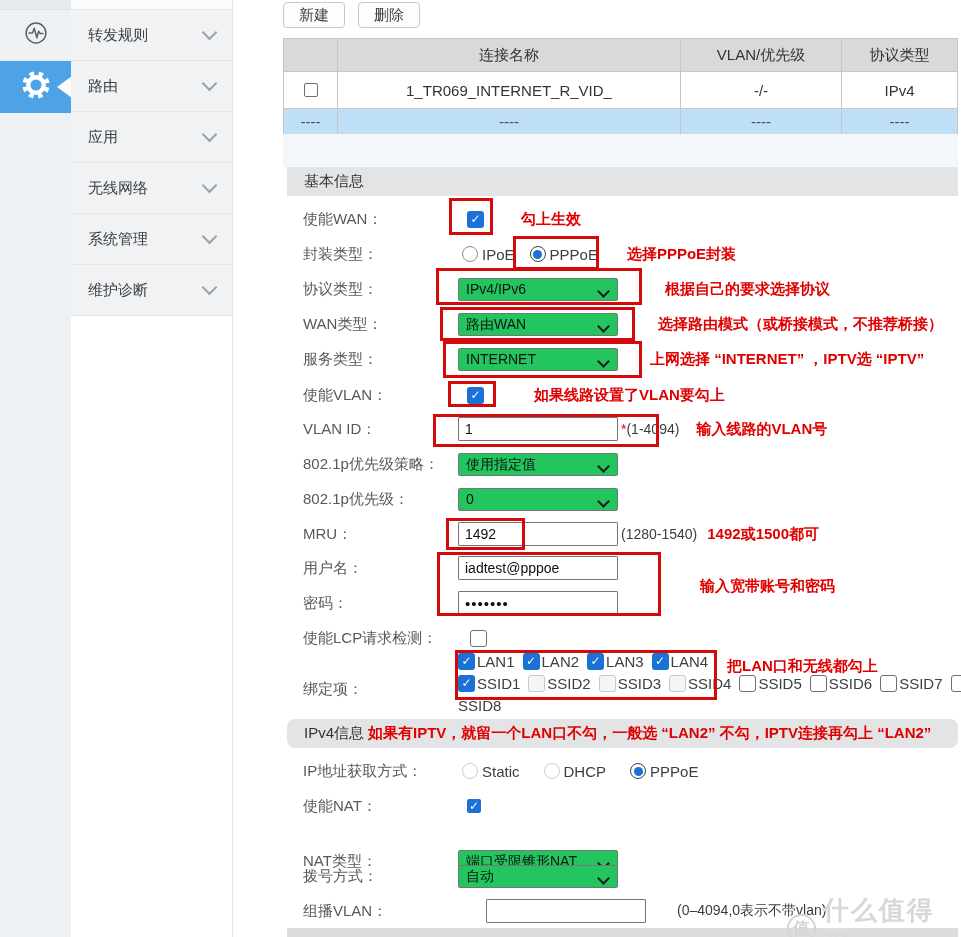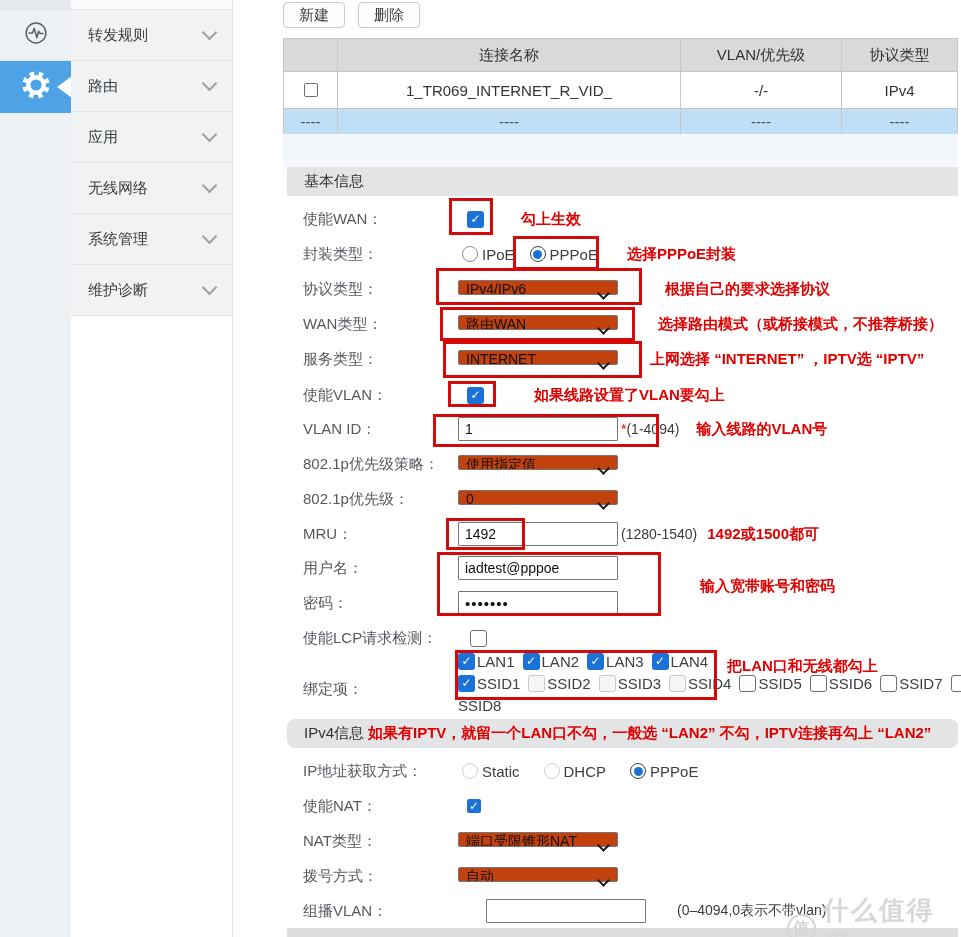--- a/index.html
+++ b/index.html
@@ -40,21 +40,21 @@
   .band{position:absolute;left:283px;top:134px;width:675px;height:33px;background:#f3f6fa;}
   .sect{position:absolute;left:287px;width:671px;height:29px;background:#e3e4e5;
     display:flex;align-items:center;padding-left:17px;box-sizing:border-box;font-size:15px;color:#333;}
   .footstrip{position:absolute;left:287px;top:928px;width:671px;height:9px;background:#dcdddd;}
   
   .frow{position:absolute;left:303px;display:flex;align-items:center;height:28px;}
   .flabel{width:155px;flex-shrink:0;font-size:15px;color:#55595e;}
   .selwrap{position:relative;display:inline-block;}
   .selwrap select{
     appearance:none;-webkit-appearance:none;-moz-appearance:none;
-    width:160px;height:15px;background:#c2410c;border:1px solid #767676;border-radius:2px;
+    width:160px;height:23px;background:#22c55e;border:1px solid #767676;border-radius:2px;
     font-size:14px;color:#111;padding:0 24px 0 7px;font-family:inherit;}
   .selwrap::after{content:"";position:absolute;right:10px;top:9px;width:7px;height:7px;
     border-right:2px solid #1a1a1a;border-bottom:2px solid #1a1a1a;transform:rotate(45deg);pointer-events:none;}
   .txt{width:146px;padding:3px 6px;border:1px solid #767676;border-radius:1px;font-size:14px;color:#111;font-family:inherit;}
   .pw{letter-spacing:1px;font-size:15px;}
   .cbx{width:17px;height:17px;box-sizing:border-box;border-radius:3px;display:inline-flex;
     align-items:center;justify-content:center;flex-shrink:0;cursor:pointer;}
   .cbx.off{background:#fff;border:1px solid #6e6e6e;}
   .cbx.off.lite{border:1px solid #c6cace;background:#f4f5f6;}
   .cbx.on{background:#1b72d6;}
@@ -359,21 +359,21 @@
       </span>
     </span>
 </div>
 
 <div class="frow" style="top:792px;">
   <span class="flabel">使能NAT：</span>
   <span style="width:9px;"></span>
   <span class="cbx cbx-sm on"></span>
 </div>
 
-<div class="frow" style="top:827px;justify-content:center;">
+<div class="frow" style="top:847px;justify-content:center;">
   <span class="flabel">NAT类型：</span>
   <span class="selwrap">
     <select>
       <option>端口受限锥形NAT</option>
     </select>
   </span>
 </div>
 
 <div class="frow" style="top:862px;align-items:center;">
   <span class="flabel">拨号方式：</span>

